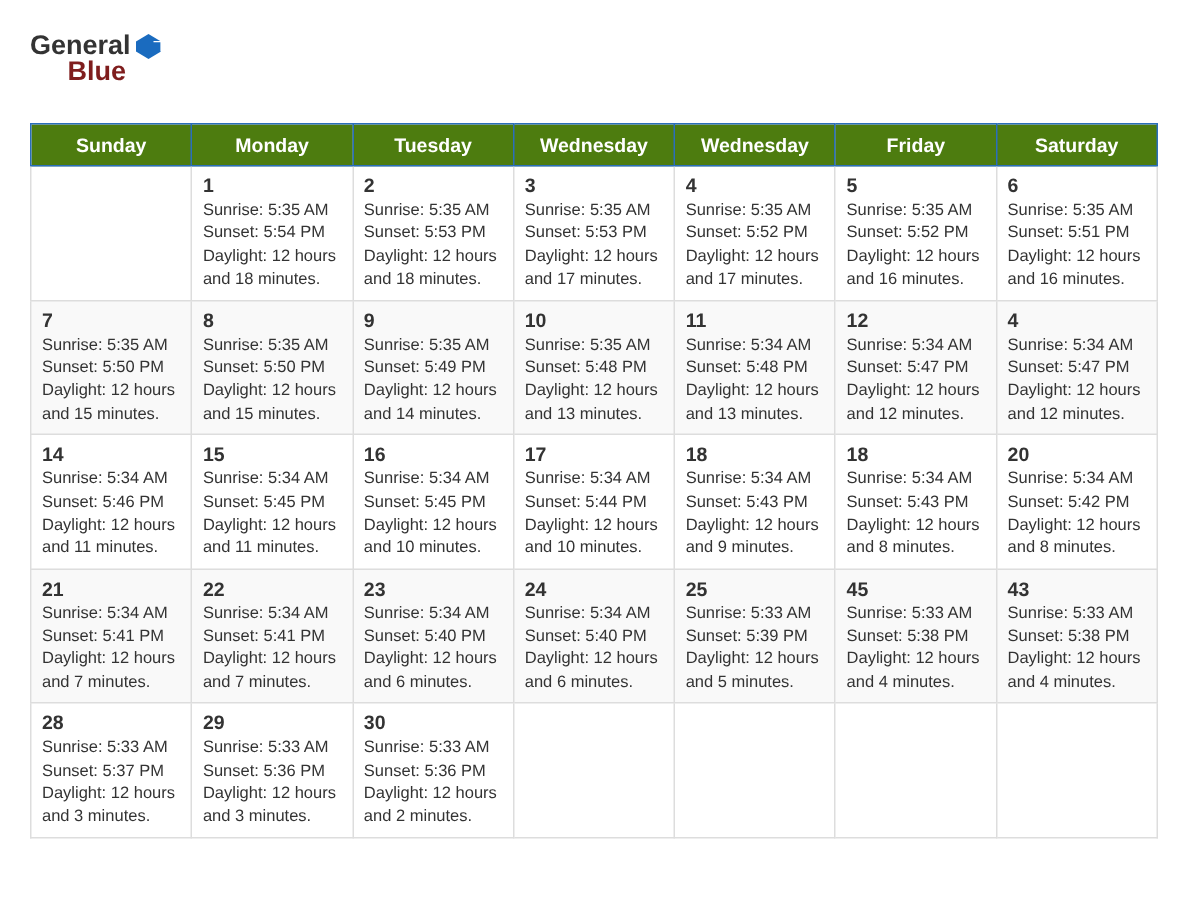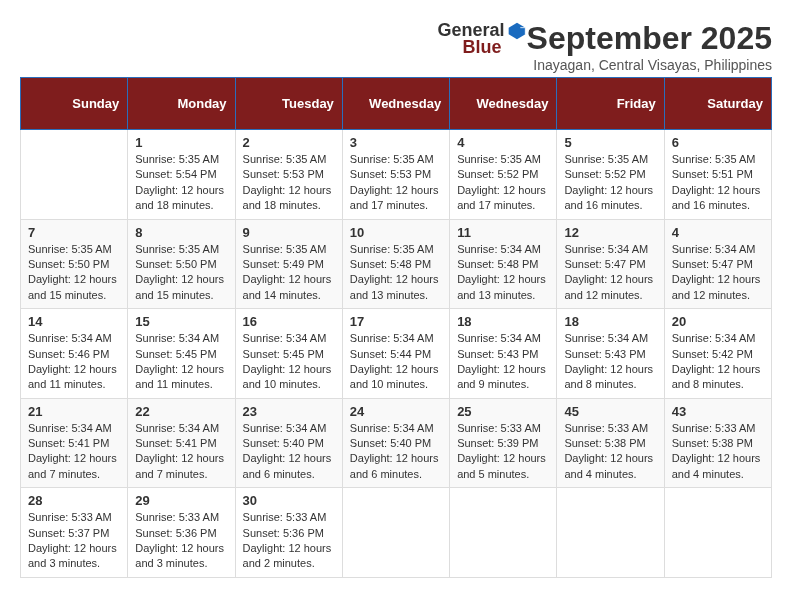--- a/index.html
+++ b/index.html
@@ -5,23 +5,23 @@
     * { box-sizing: border-box; margin: 0; padding: 0; }
     body {
       font-family: Arial, sans-serif;
       background: #fff;
       width: 792px;
       min-height: 612px;
       padding: 20px;
     }
     .header {
       display: flex;
-      justify-content: flex-end;
+      justify-content: flex-start;
       align-items: flex-start;
-      margin-bottom: 4px;
+      margin-bottom: 24px;
     }
     .logo {
       display: flex;
       align-items: center;
     }
     .logo-text-general {
       font-size: 18px;
       font-weight: bold;
       color: #333;
     }
@@ -46,24 +46,24 @@
     .location {
       font-size: 14px;
       color: #555;
     }
     .calendar {
       width: 100%;
       border-collapse: collapse;
       border: 1px solid #ccc;
     }
     .calendar th {
-      background-color: #7f1d1d;
+      background-color: #4d7c0f;
       color: white;
-      text-align: right;
-      padding: 18px 8px;
+      text-align: center;
+      padding: 6px 8px;
       font-size: 13px;
       border: 1px solid #2a6ebb;
     }
     .calendar td {
       vertical-align: top;
       padding: 5px 7px;
       border: 1px solid #ddd;
       width: calc(100% / 7);
       min-height: 80px;
       font-size: 11px;
@@ -97,24 +97,20 @@
       <div style="display:flex;align-items:center;">
         <span class="logo-text-general">General</span>
         <svg class="logo-icon" viewBox="0 0 24 24" fill="#1a6bbf">
           <path d="M12 2 L22 8 L22 16 L12 22 L2 16 L2 8 Z" fill="#1a6bbf"></path>
           <path d="M16 8 L22 8 L22 16" fill="none" stroke="#fff" stroke-width="1"></path>
         </svg>
       </div>
       <span class="logo-text-blue" style="margin-top:-4px;">Blue</span>
     </div>
   </div>
-  <div class="title-block">
-    <div class="month-year">September 2025</div>
-    <div class="location">Inayagan, Central Visayas, Philippines</div>
-  </div>
 </div>
 
 <table class="calendar">
   <thead>
     <tr>
     <th>Sunday</th>
         <th>Monday</th>
         <th>Tuesday</th>
         <th>Wednesday</th>
         <th>Wednesday</th>

